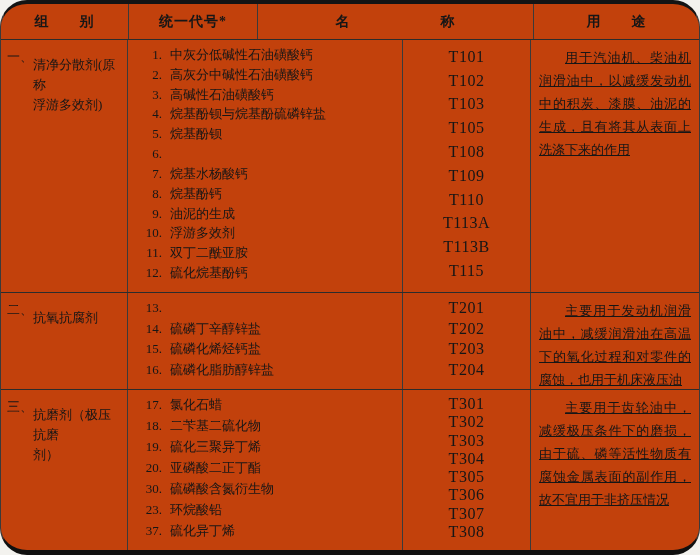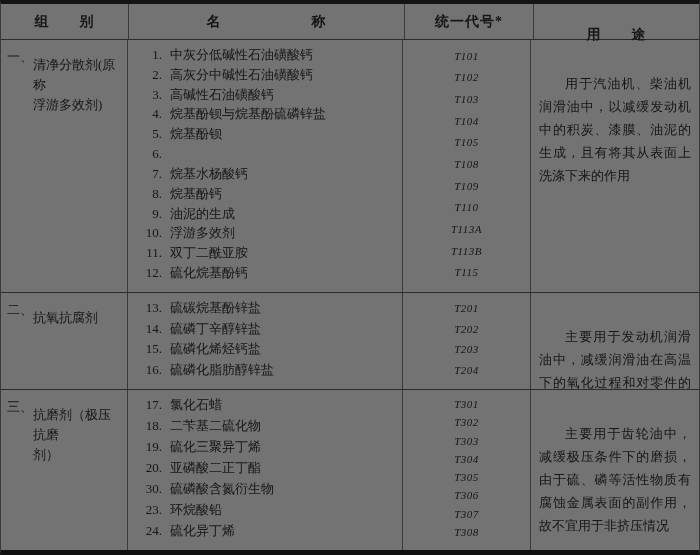--- a/index.html
+++ b/index.html
@@ -11,70 +11,71 @@
     overflow:hidden;
   }
   .table{
     box-sizing:border-box;
     width:700px;height:555px;
     border-top:4px solid #141414;
     border-bottom:5px solid #101010;
     border-left:1px solid #3a3a3a;
     border-right:1px solid #3a3a3a;
     display:flex;flex-direction:column;
-    background:#737373;
+    background:#c2410c;
+    border-radius:27px;
   }
   .hrow{
     height:35px;flex:0 0 35px;
     display:flex;
     border-bottom:1px solid #2c2c2c;
     font-weight:bold;font-size:14px;
   }
   .hcell{
     display:flex;align-items:center;justify-content:center;
     border-right:1px solid #3a3a3a;
     white-space:pre;
     letter-spacing:1px;
   }
   .hcell:last-child{border-right:none;}
   .c1{width:127px;flex:0 0 127px;}
   .c2{width:275px;flex:0 0 275px;}
   .c3{width:128px;flex:0 0 128px;}
-  .c4{flex:1 1 auto;margin-top:26px;}
+  .c4{flex:1 1 auto;}
   .group-row{
     display:flex;
     border-bottom:1px solid #2c2c2c;
     overflow:hidden;
   }
   .group-row:last-child{border-bottom:none;}
   .g1{height:252px;flex:0 0 252px;}
   .g2{height:96px;flex:0 0 96px;}
   .g3{height:160px;flex:0 0 160px;}
   .cell{box-sizing:border-box;border-right:1px solid #3a3a3a;overflow:hidden;}
   .cell:last-child{border-right:none;}
   .cell-group{padding:7px 4px 0 6px;font-size:13px;line-height:20px;display:flex;}
   .grp-no{flex:0 0 auto;white-space:nowrap;}
   .grp-text{flex:1 1 auto;margin-top:8px;}
   .cell-names{display:grid;grid-auto-rows:1fr;padding:5px 2px 9px 8px;}
   .item-line{display:flex;align-items:center;font-size:13px;white-space:nowrap;}
   .item-no{flex:0 0 26px;text-align:right;margin-right:8px;}
   .cell-codes{display:grid;grid-auto-rows:1fr;padding:5px 0 9px 0;}
   .code-line{display:flex;align-items:center;justify-content:center;
-    font-size:11px;letter-spacing:0.5px;font-style:italic;}
+    font-size:16px;letter-spacing:0.5px;}
   .cell-usage{padding:6px 8px 0 8px;font-size:13px;line-height:23px;}
-  .usage-text{text-indent:2em;margin:0;text-align:justify;}
+  .usage-text{text-indent:2em;margin:0;text-align:justify;text-decoration:underline;}
 </style>
 </head>
 <body>
 
 <div class="table">
   <div class="hrow">
     <div class="hcell c1">组　　别</div>
+    <div class="hcell c3">统一代号*</div>
     <div class="hcell c2">名　　　　　　称</div>
-    <div class="hcell c3">统一代号*</div>
     <div class="hcell c4">用　　途</div>
   </div>
   <div id="table-body">
       <div class="group-row g1">
         <div class="cell cell-group c1">
           <div class="grp-no">一、</div>
           <div class="grp-text">
             <div>清净分散剂(原称</div>
             <div>浮游多效剂)</div>
           </div>
@@ -125,21 +126,20 @@
           </div>
           <div class="item-line">
             <div class="item-no">12.</div>
             <div>硫化烷基酚钙</div>
           </div>
         </div>
         <div class="cell cell-codes c3">
           <div class="code-line">T101</div>
           <div class="code-line">T102</div>
           <div class="code-line">T103</div>
-          <div class="code-line">T104</div>
           <div class="code-line">T105</div>
           <div class="code-line">T108</div>
           <div class="code-line">T109</div>
           <div class="code-line">T110</div>
           <div class="code-line">T113A</div>
           <div class="code-line">T113B</div>
           <div class="code-line">T115</div>
         </div>
         <div class="cell cell-usage c4">
           <div class="usage-text">用于汽油机、柴油机润滑油中，以减缓发动机中的积炭、漆膜、油泥的生成，且有将其从表面上洗涤下来的作用</div>
@@ -148,21 +148,20 @@
       <div class="group-row g2">
         <div class="cell cell-group c1">
           <div class="grp-no">二、</div>
           <div class="grp-text">
             <div>抗氧抗腐剂</div>
           </div>
         </div>
         <div class="cell cell-names c2">
           <div class="item-line">
             <div class="item-no">13.</div>
-            <div>硫碳烷基酚锌盐</div>
           </div>
           <div class="item-line">
             <div class="item-no">14.</div>
             <div>硫磷丁辛醇锌盐</div>
           </div>
           <div class="item-line">
             <div class="item-no">15.</div>
             <div>硫磷化烯烃钙盐</div>
           </div>
           <div class="item-line">
@@ -207,21 +206,21 @@
           </div>
           <div class="item-line">
             <div class="item-no">30.</div>
             <div>硫磷酸含氮衍生物</div>
           </div>
           <div class="item-line">
             <div class="item-no">23.</div>
             <div>环烷酸铅</div>
           </div>
           <div class="item-line">
-            <div class="item-no">24.</div>
+            <div class="item-no">37.</div>
             <div>硫化异丁烯</div>
           </div>
         </div>
         <div class="cell cell-codes c3">
           <div class="code-line">T301</div>
           <div class="code-line">T302</div>
           <div class="code-line">T303</div>
           <div class="code-line">T304</div>
           <div class="code-line">T305</div>
           <div class="code-line">T306</div>

